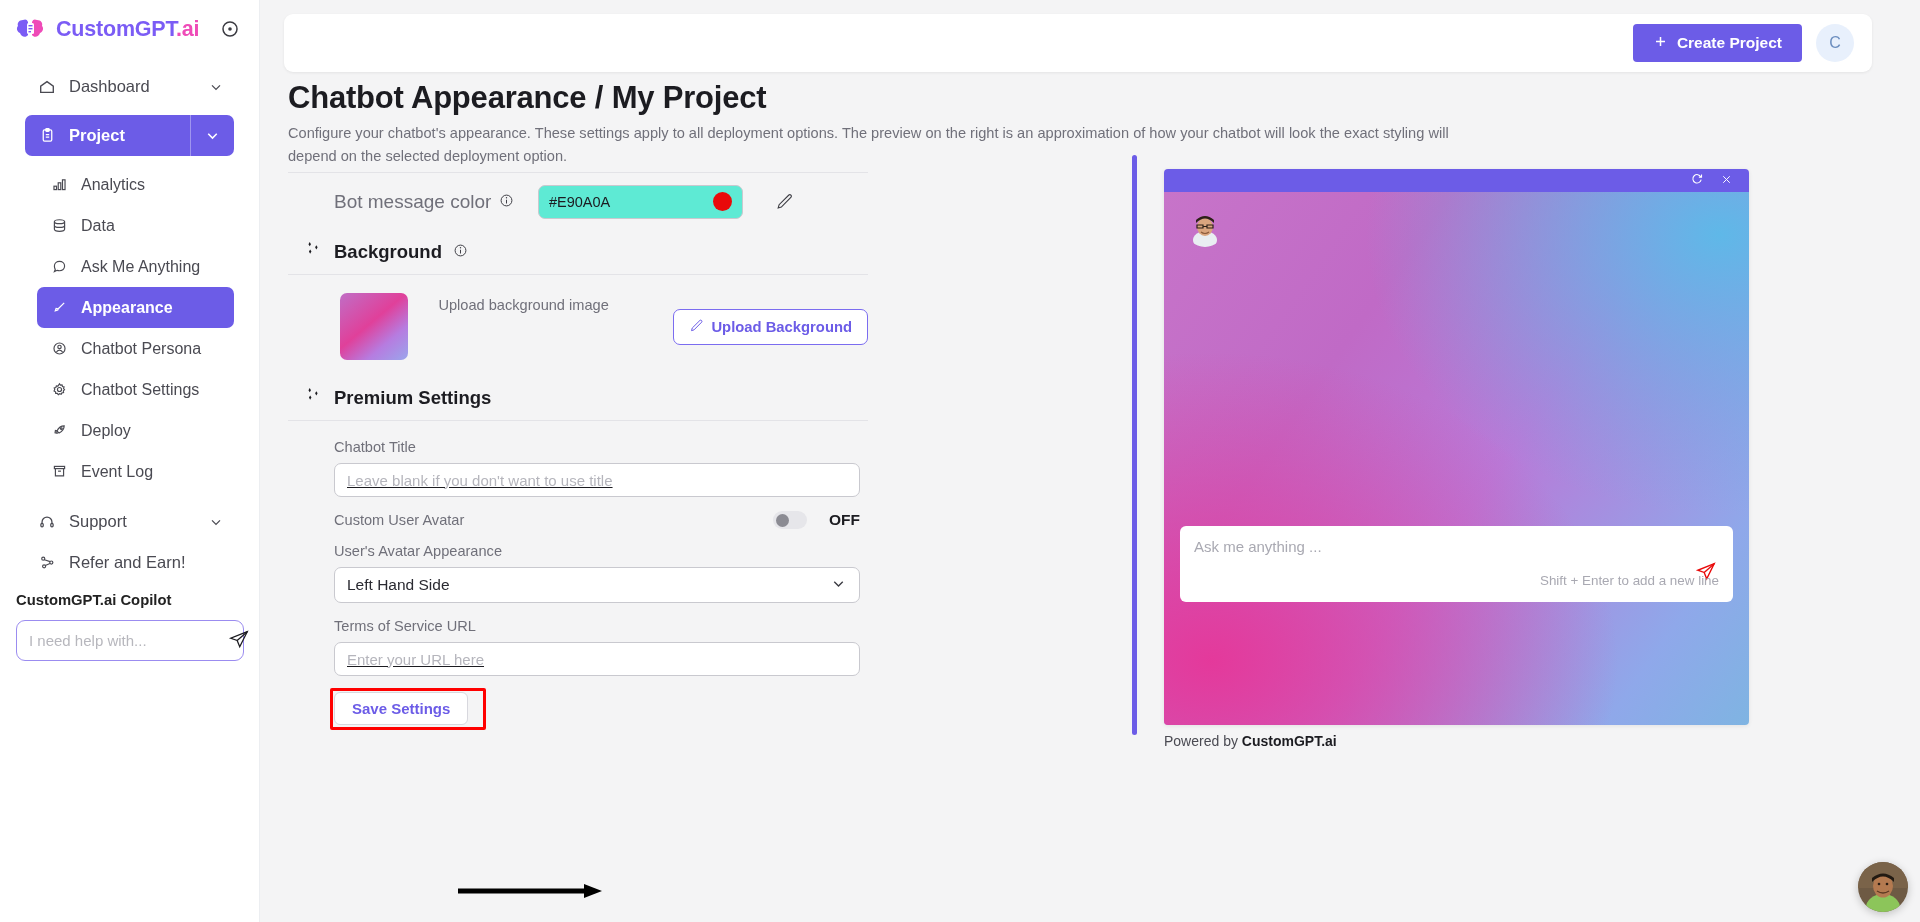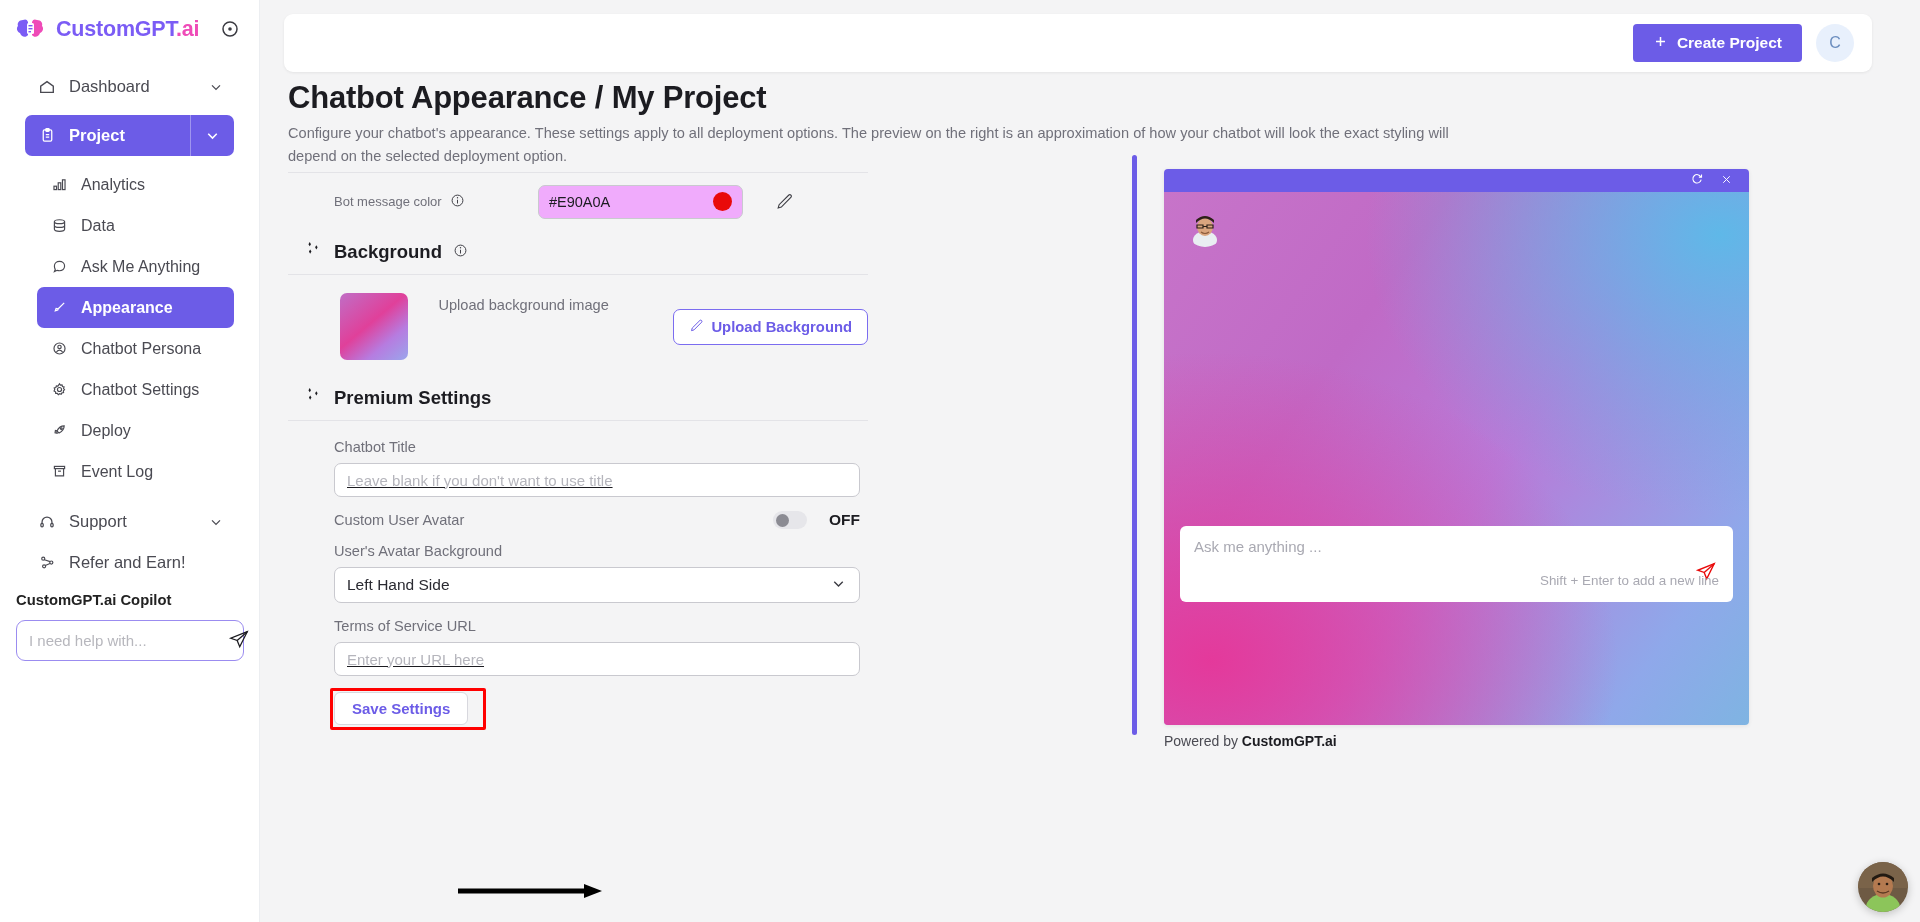--- a/index.html
+++ b/index.html
@@ -99,26 +99,26 @@
   }
 
   
   .form-col {
     position: absolute; left: 28px; top: 172px; width: 580px;
   }
   .divider { height: 1px; background: #e3e3e7; }
   .row-color { display: flex; align-items: center; height: 57px; }
   .row-label {
     width: 250px; flex: 0 0 250px; padding-left: 46px;
-    font-size: 13px; color: #70707a;
+    font-size: 19px; color: #70707a;
     display: flex; align-items: center; gap: 8px;
   }
   .color-input {
     width: 205px; height: 34px; border: 1px solid #c9c9cf; border-radius: 7px;
-    background: #f0abfc; display: flex; align-items: center; padding: 0 10px;
+    background: #5eead4; display: flex; align-items: center; padding: 0 10px;
     font-size: 14.5px; color: #1c1c21; cursor: pointer;
   }
   .swatch { margin-left: auto; width: 19px; height: 19px; border-radius: 50%; }
   .pencil-btn {
     margin-left: 30px; width: 22px; height: 22px; cursor: pointer;
     display: flex; align-items: center; justify-content: center;
   }
 
   .section-head {
     display: flex; align-items: center; gap: 11px; height: 44px; padding-left: 16px;
@@ -516,21 +516,21 @@
 
       <div class="toggle-row">
         <span>Custom User Avatar</span>
         <span class="toggle">
           <span class="toggle-knob"></span>
         </span>
         <span class="toggle-state">OFF</span>
       </div>
 
       <div class="field">
-        <div class="field-label">User's Avatar Background</div>
+        <div class="field-label">User's Avatar Appearance</div>
         <div class="select-wrap">
           <div class="select-box">
             <span>Left Hand Side</span>
             <span class="select-caret">
               <svg width="17" height="17" viewBox="0 0 20 20" fill="none" stroke="#3b3b42" stroke-width="1.6">
                   <path d="M5 8 L10 13 L15 8"></path>
                 </svg>
             </span>
           </div>
         </div>

